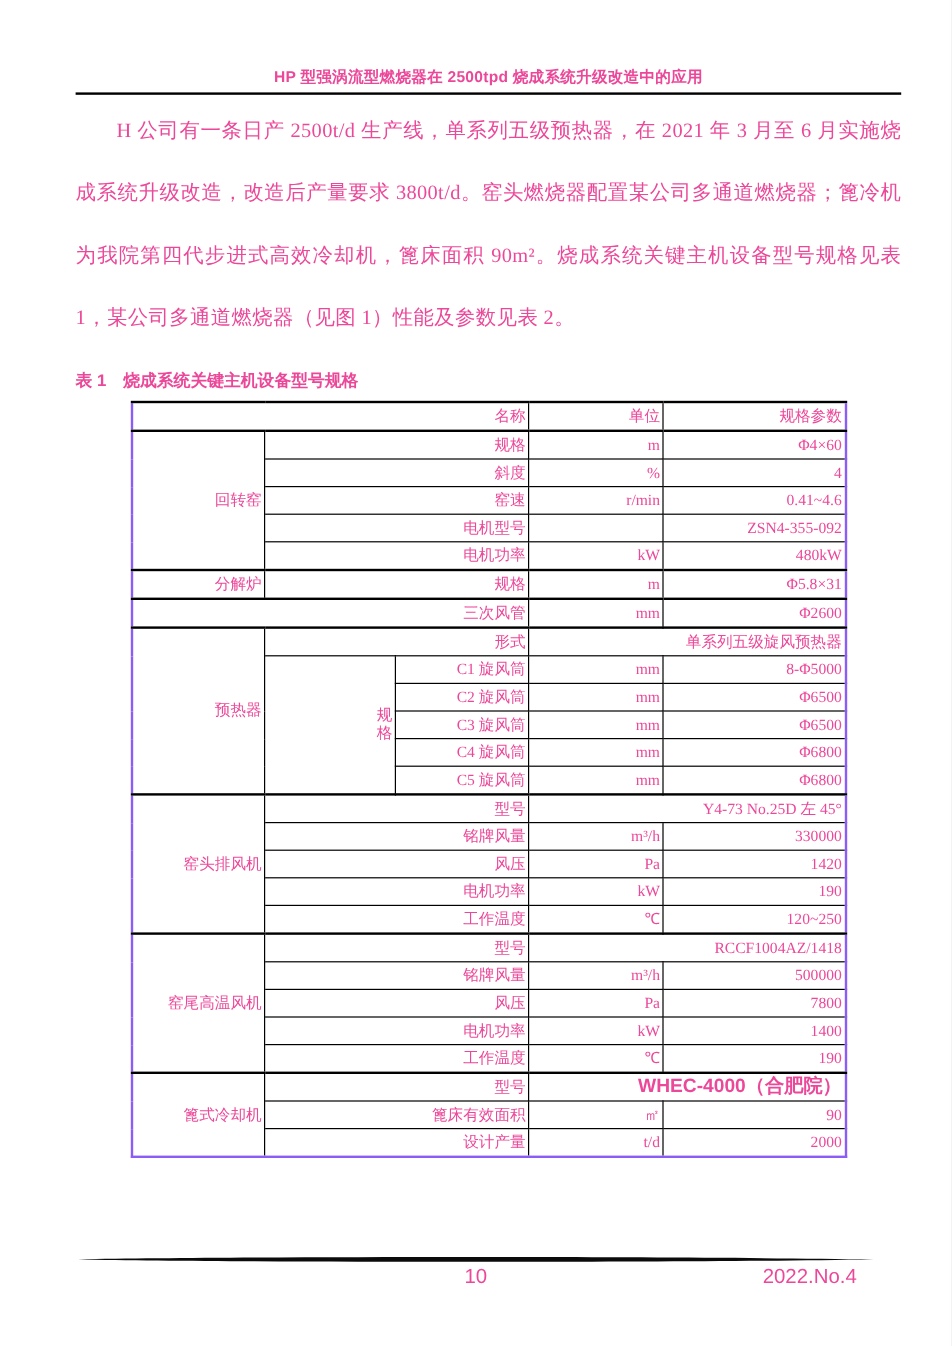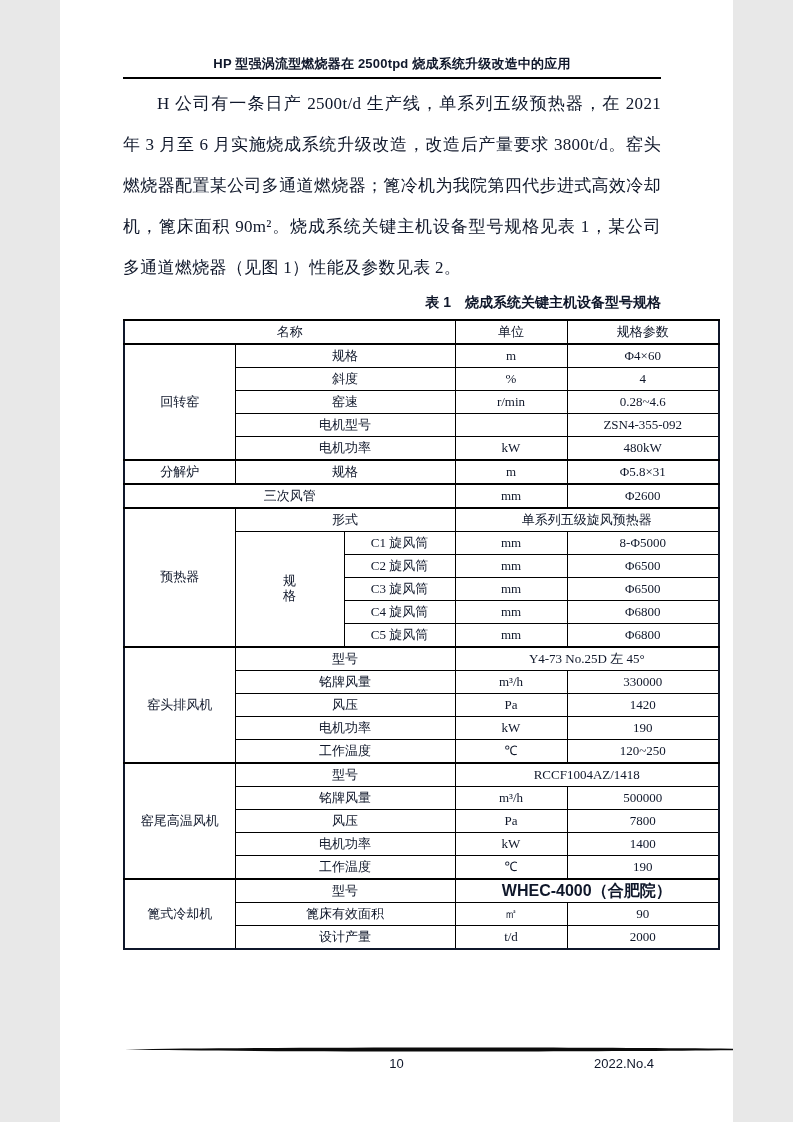--- a/index.html
+++ b/index.html
@@ -1,64 +1,64 @@
 <!DOCTYPE html>
 <html><head>
 <meta charset="utf-8">
 <style>
   html,body{margin:0;padding:0;background:#e8e8e8;}
   .page{
-    width:673px;height:1122px;margin:0 auto;background:#ffffff;color:#0f172a;
-    position:relative;box-sizing:border-box;padding:54px 72px 0 63px;
+    width:793px;height:1122px;margin:0 auto;background:#ffffff;color:#ec4899;
+    position:relative;box-sizing:border-box;padding:54px 42px 0 63px;
     font-family:"Liberation Serif",serif;overflow:hidden;
   }
   .doc-header{
     text-align:center;
     font-family:"Liberation Sans",sans-serif;
     font-size:13px;font-weight:600;line-height:20px;
     letter-spacing:0.2px;
   }
   .header-rule{height:0;border-bottom:2px solid #000;margin-top:3px;}
   .intro{
     margin:4px 0 0 0;
-    font-size:17px;line-height:41px;
+    font-size:17px;line-height:52px;
     text-align:justify;text-indent:2em;
     letter-spacing:0.3px;
   }
   .table-title{
-    margin-top:6px;
-    text-align:right;
+    margin-top:18px;
+    text-align:left;
     font-family:"Liberation Sans",sans-serif;
     font-size:14px;font-weight:bold;
   }
   table.spec{
     width:595px;margin:7px auto 16px auto;
     border-collapse:collapse;table-layout:fixed;
-    border:2px solid #0f172a;
-    font-size:13px;text-align:center;
+    border:2px solid #8b5cf6;
+    font-size:13px;text-align:right;
   }
   table.spec td{
     border:1px solid #000;
     height:22px;padding:0 2px;
     vertical-align:middle;
     line-height:1.15;
     white-space:pre-line;
     overflow:hidden;
   }
   table.spec tr.sec td{border-top-width:2px;}
   table.spec td.bold-sans{
     font-family:"Liberation Sans",sans-serif;
     font-weight:bold;font-size:16px;
   }
   .col-g{width:111px}.col-p1{width:109px}.col-p2{width:111px}.col-u{width:112px}.col-v{width:152px}
   .footer{position:absolute;left:63px;right:63px;top:1046px;}
   .footer-rule{display:block;width:667px;height:7px;}
   .footer-row{
     position:relative;margin-top:3px;
-    font-family:"Liberation Sans",sans-serif;font-size:13px;line-height:15px;
+    font-family:"Liberation Sans",sans-serif;font-size:17px;line-height:15px;
     text-align:center;
   }
   .issue{position:absolute;right:16px;top:0;}
 </style>
 </head>
 <body>
 
 <div class="page">
 
   <div class="doc-header">HP 型强涡流型燃烧器在 2500tpd 烧成系统升级改造中的应用</div>
@@ -89,21 +89,21 @@
           <td>Φ4×60</td>
         </tr>
         <tr>
           <td colspan="2">斜度</td>
           <td>%</td>
           <td>4</td>
         </tr>
         <tr>
           <td colspan="2">窑速</td>
           <td>r/min</td>
-          <td>0.28~4.6</td>
+          <td>0.41~4.6</td>
         </tr>
         <tr>
           <td colspan="2">电机型号</td>
           <td></td>
           <td>ZSN4-355-092</td>
         </tr>
         <tr>
           <td colspan="2">电机功率</td>
           <td>kW</td>
           <td>480kW</td>

